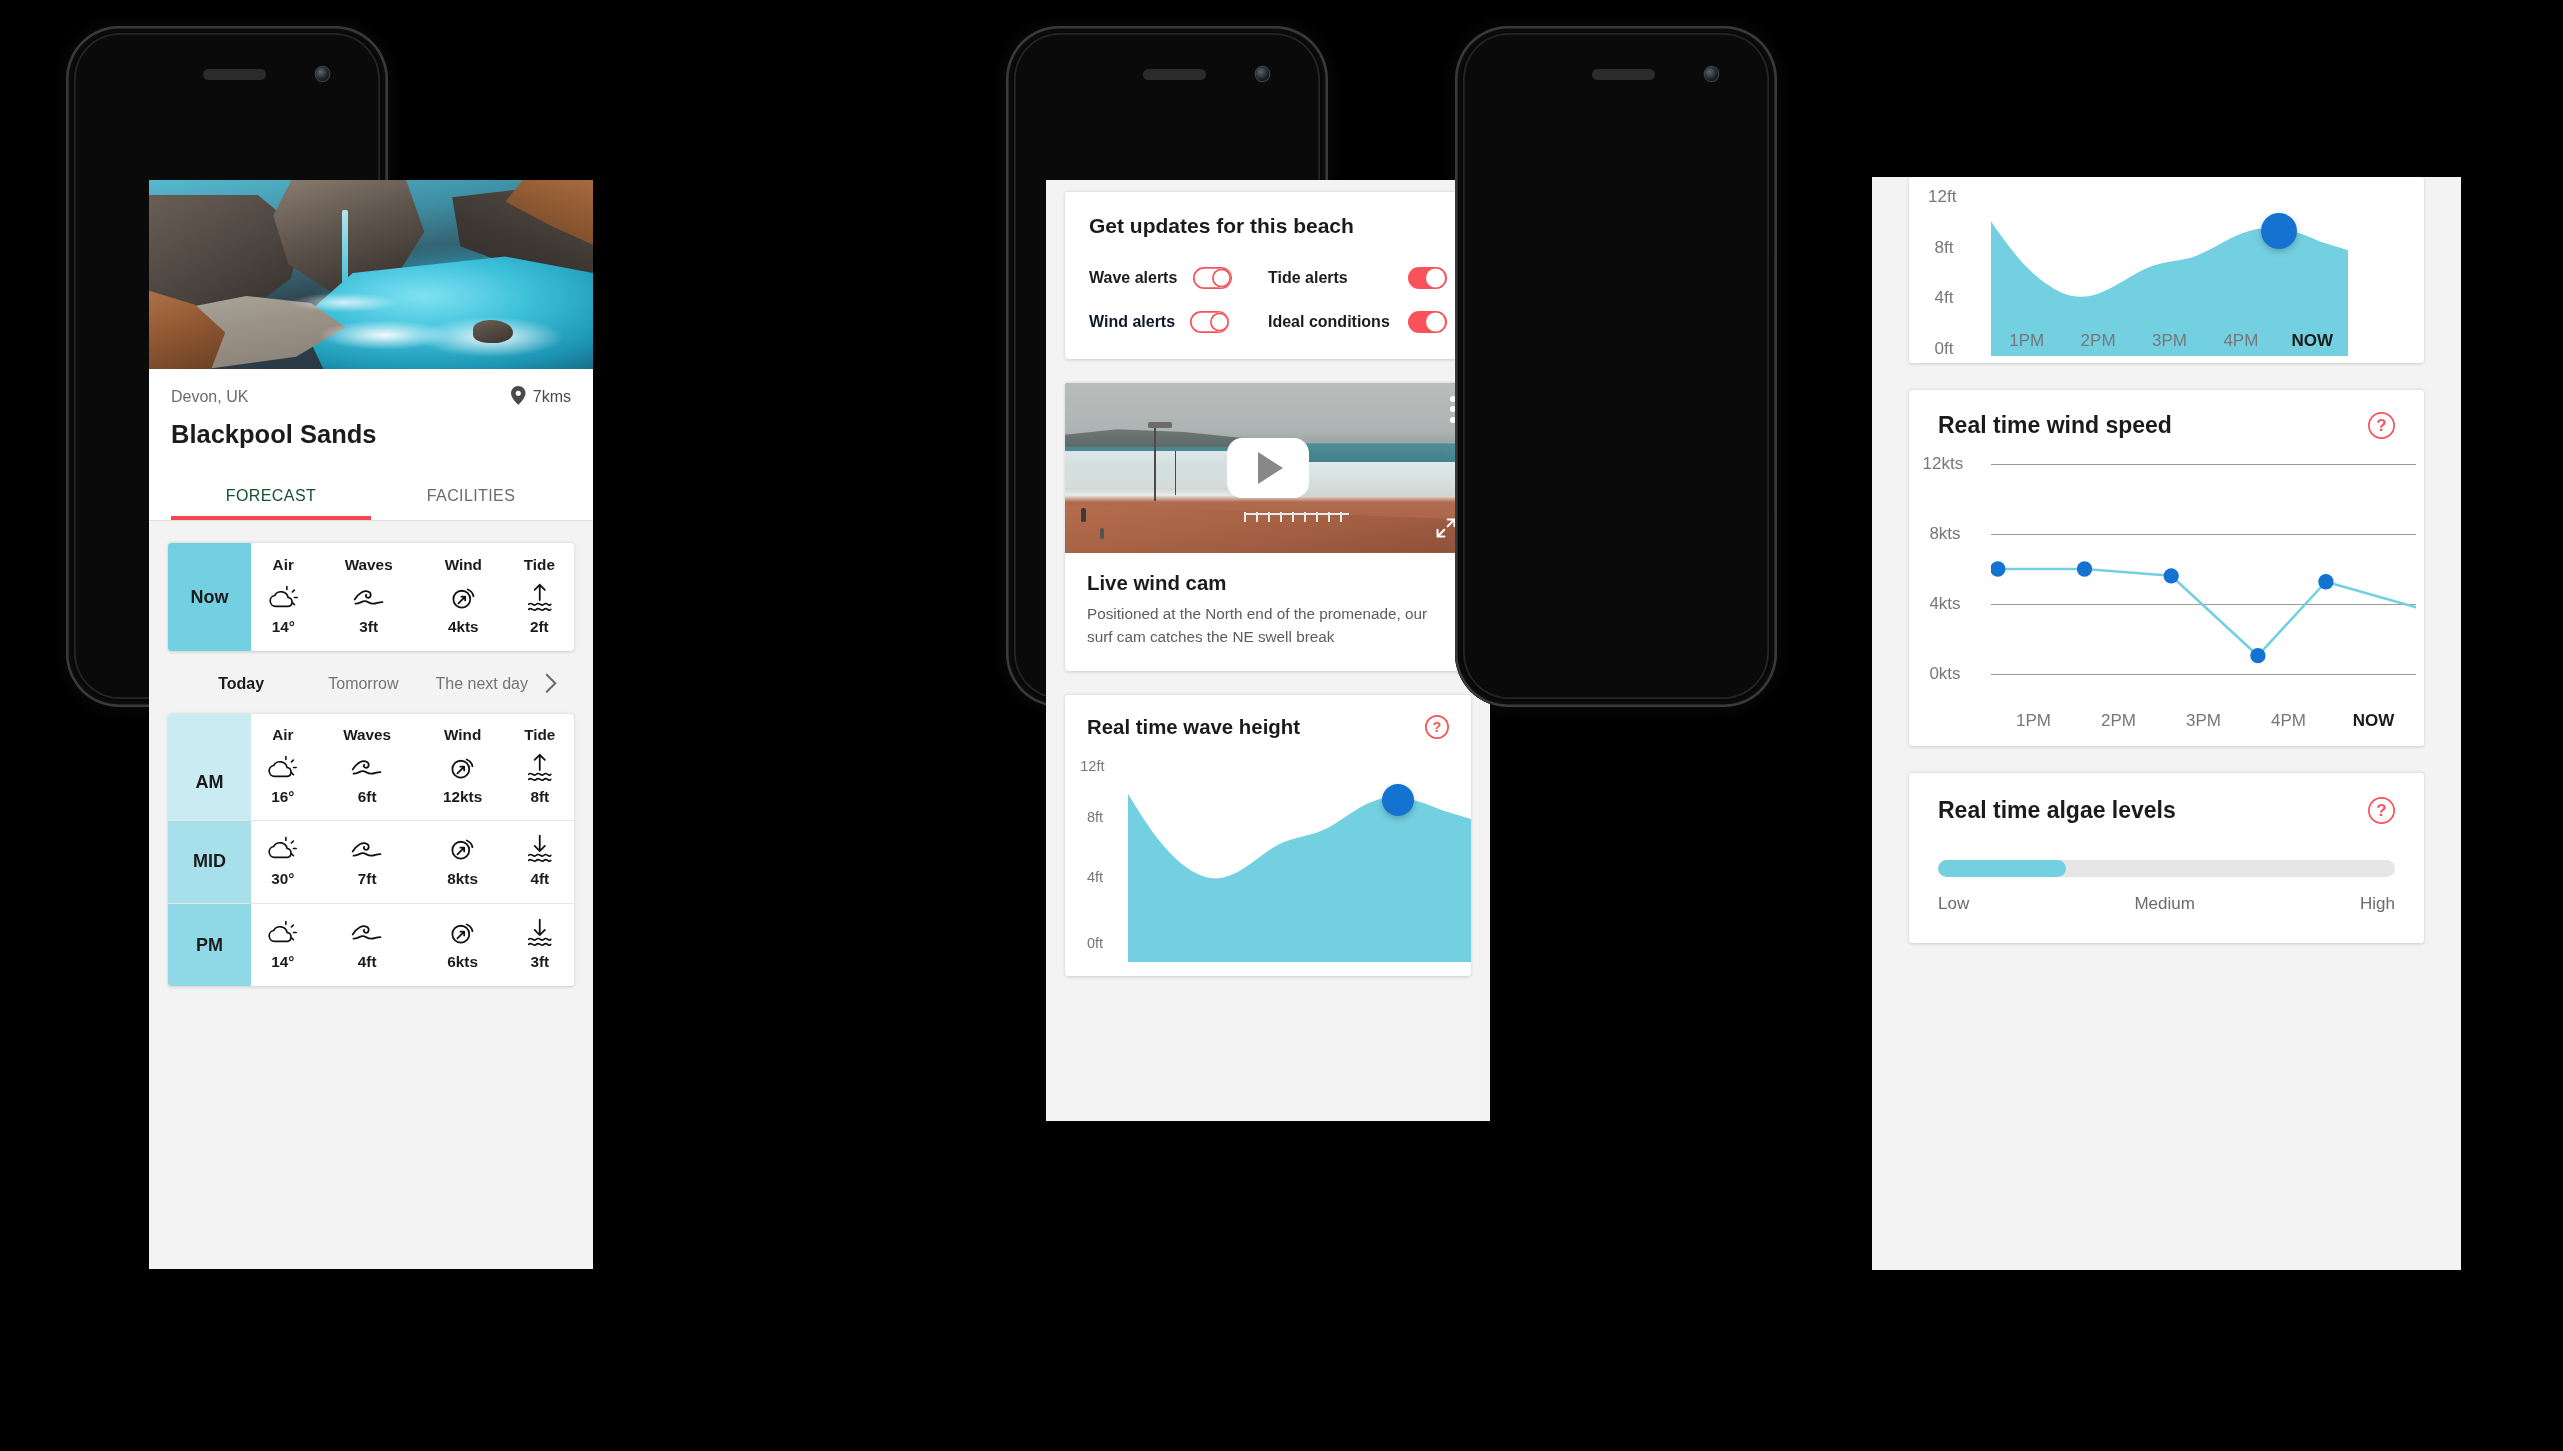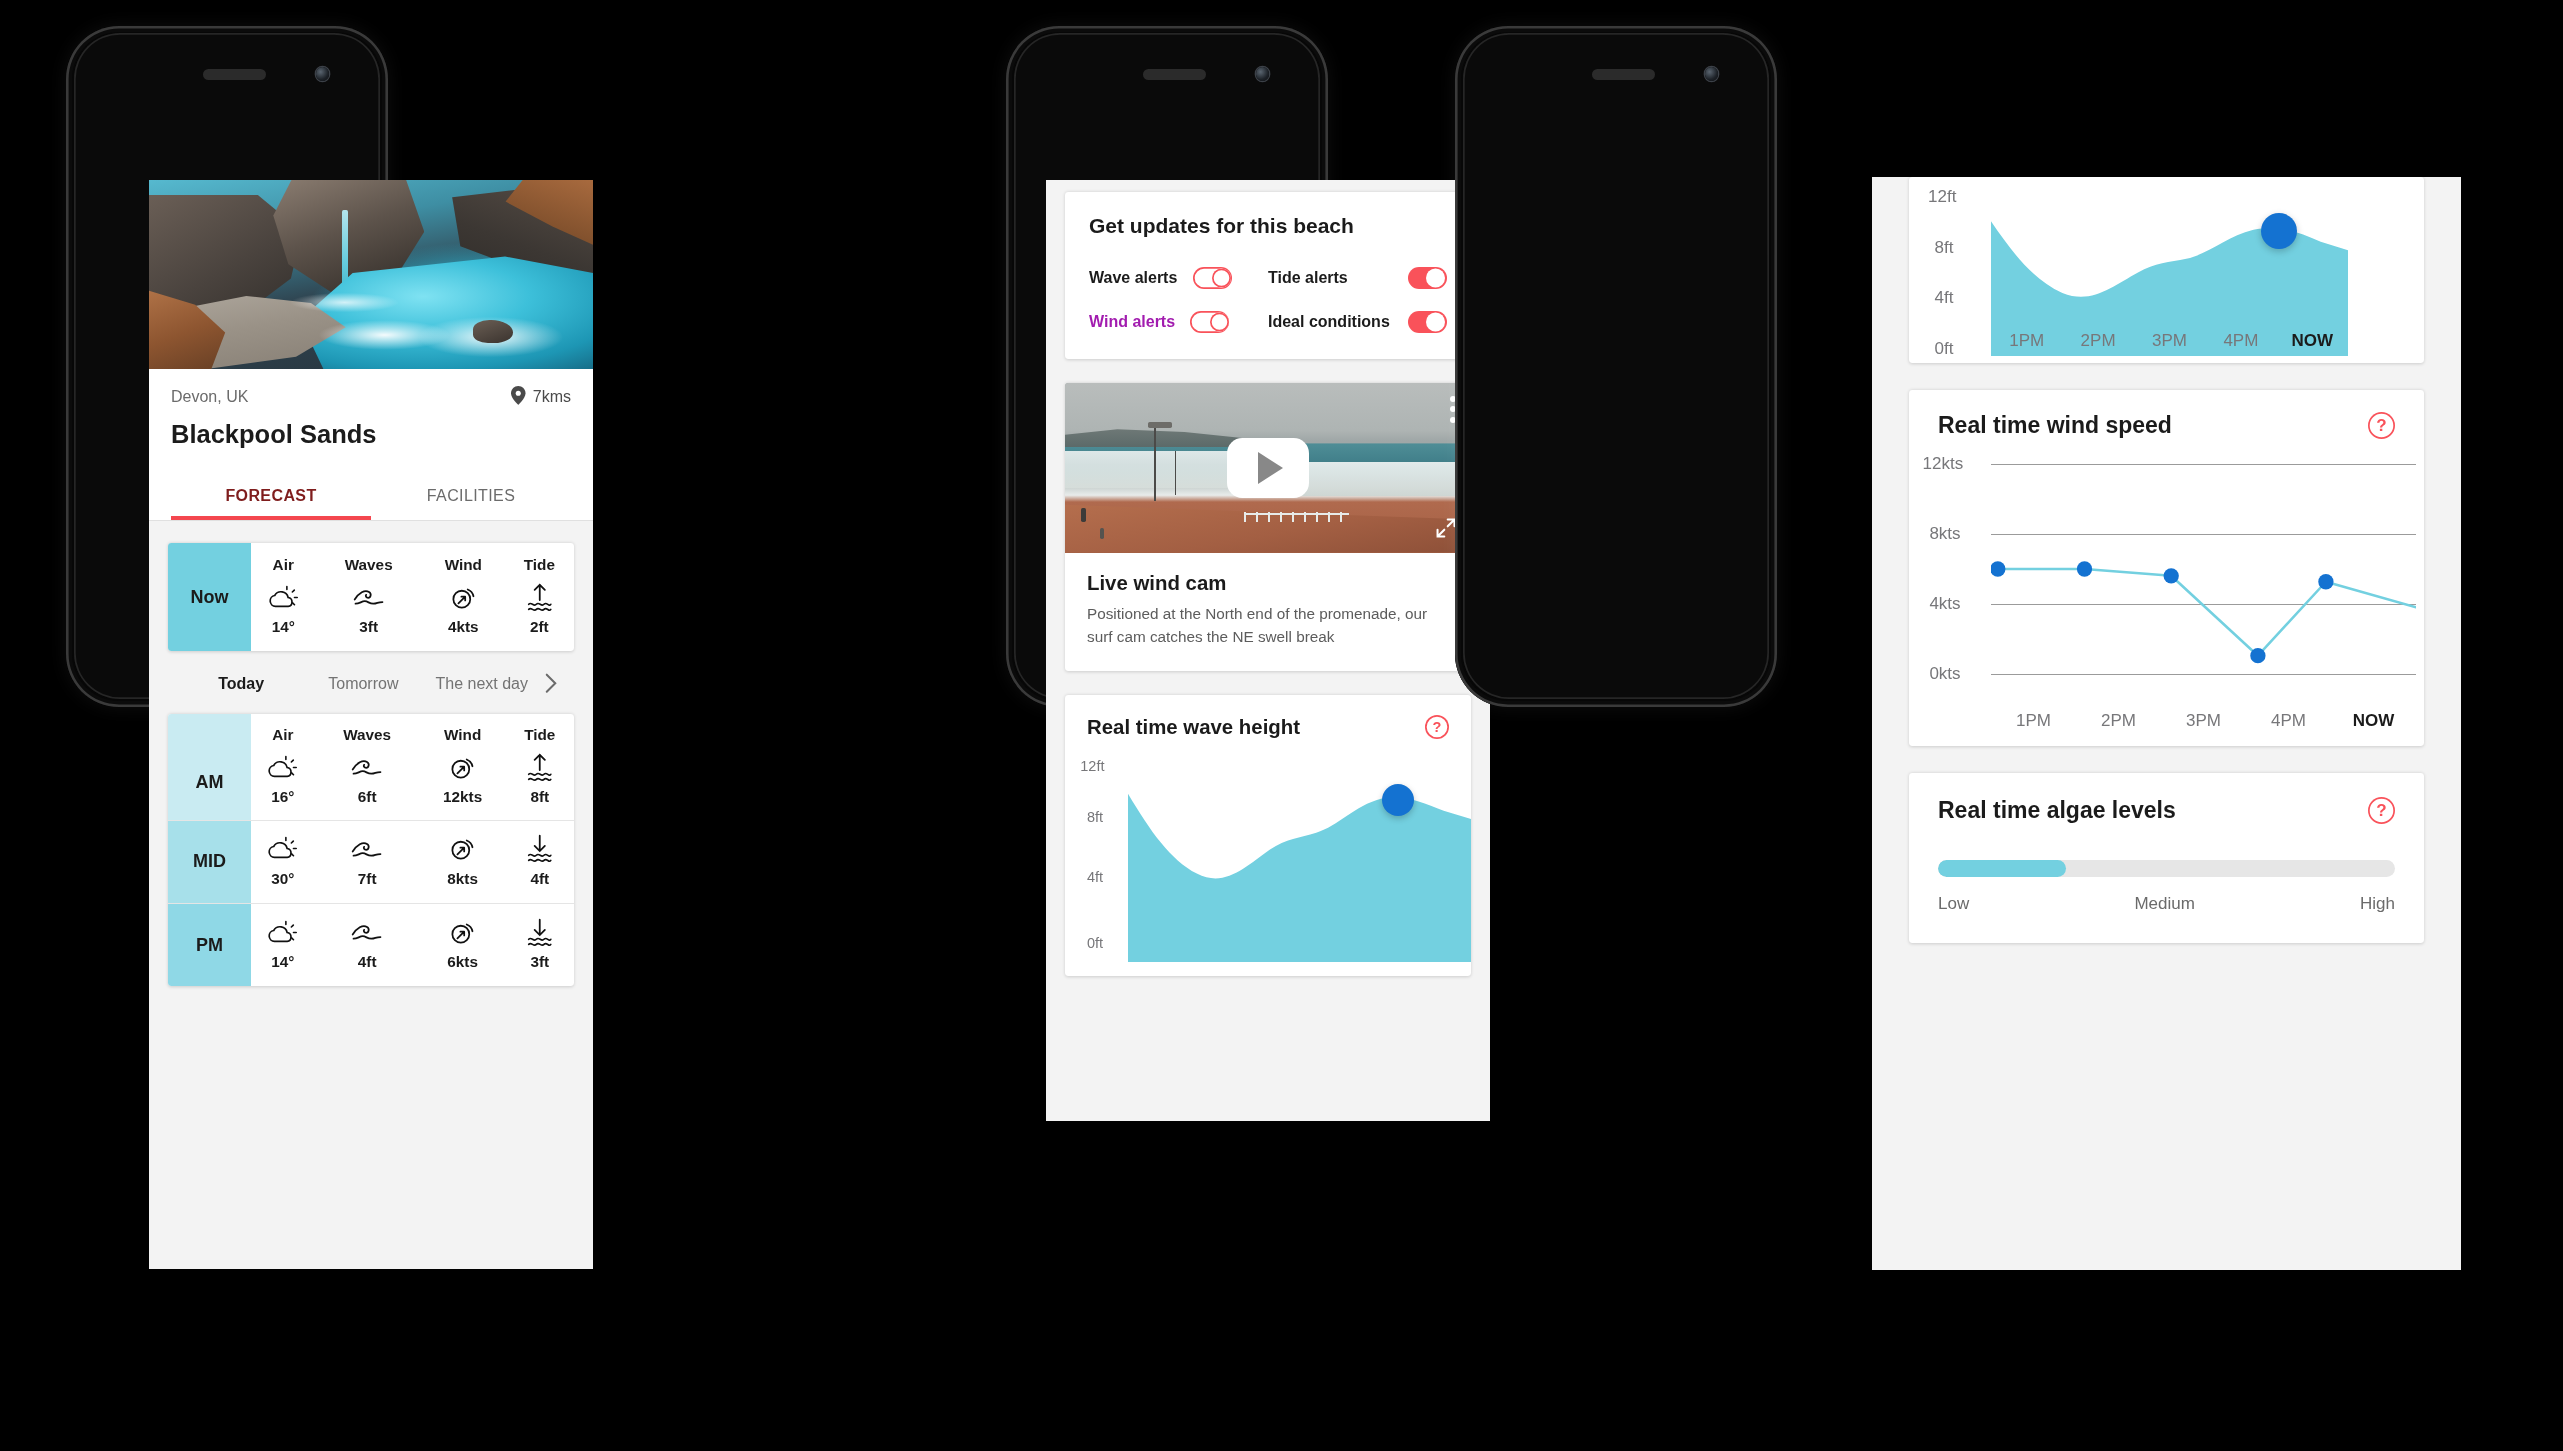--- a/index.html
+++ b/index.html
@@ -66,21 +66,21 @@
   .rock-sm { position:absolute; right:18%; bottom:14%; width:9%; height:12%;
     background: linear-gradient(160deg,#6b5f55,#3a332e); border-radius: 42% 56% 48% 38%; }
 
   .loc-row { display:flex; align-items:center; justify-content:space-between; }
   .loc-text { color:#6b6b6b; }
   .pin { display:inline-block; }
   .title-big { color:#1b1b1b; font-weight:bold; }
 
   .tabs { display:flex; border-bottom: 0.9px solid #e3e3e3; }
   .tab { flex:1; text-align:center; letter-spacing:0.4px; color:#6b6b6b; position:relative; }
-  .tab.active { color:#7f1d1d; font-weight:bold; }
+  .tab.active { color:#14532d; font-weight:normal; }
   .tab.active .underline { position:absolute; left:0; right:0; bottom:0; background:#f4474f; }
 
   table.fc { width:100%; border-collapse:collapse; }
   table.fc td { text-align:center; vertical-align:middle; }
   .fc-label { font-weight:bold; color:#1b1b1b; }
   .fc-head { font-weight:bold; color:#1b1b1b; }
   .fc-val { font-weight:bold; color:#1b1b1b; }
 
   .daytabs { display:flex; align-items:center; }
   .daytab { color:#737373; }
@@ -425,21 +425,21 @@
         <div style="flex:1; display:flex; align-items:center; justify-content:space-between;">
           <span style="font-size:16px; font-weight:bold; color:#1b1b1b;">Tide alerts</span>
           <span class="toggle on" style="width:39px; height:22px;">
             <span class="knob" style="width:19px; height:19px;"></span>
           </span>
         </div>
       </div>
 
       <div style="display:flex; margin-top:22px; align-items:center;">
         <div style="flex:1; display:flex; align-items:center; gap:15.3px;">
-          <span style="font-size:16px; font-weight:bold; color:#a21caf;">Wind alerts</span>
+          <span style="font-size:16px; font-weight:bold; color:#0f172a;">Wind alerts</span>
           <span class="toggle off" style="width:39px; height:22px;">
             <span class="knob" style="width:19px; height:19px;"></span>
           </span>
         </div>
         <div style="flex:1; display:flex; align-items:center; justify-content:space-between;">
           <span style="font-size:16px; font-weight:bold; color:#1b1b1b;">Ideal conditions</span>
           <span class="toggle on" style="width:39px; height:22px;">
             <span class="knob" style="width:19px; height:19px;"></span>
           </span>
         </div>

